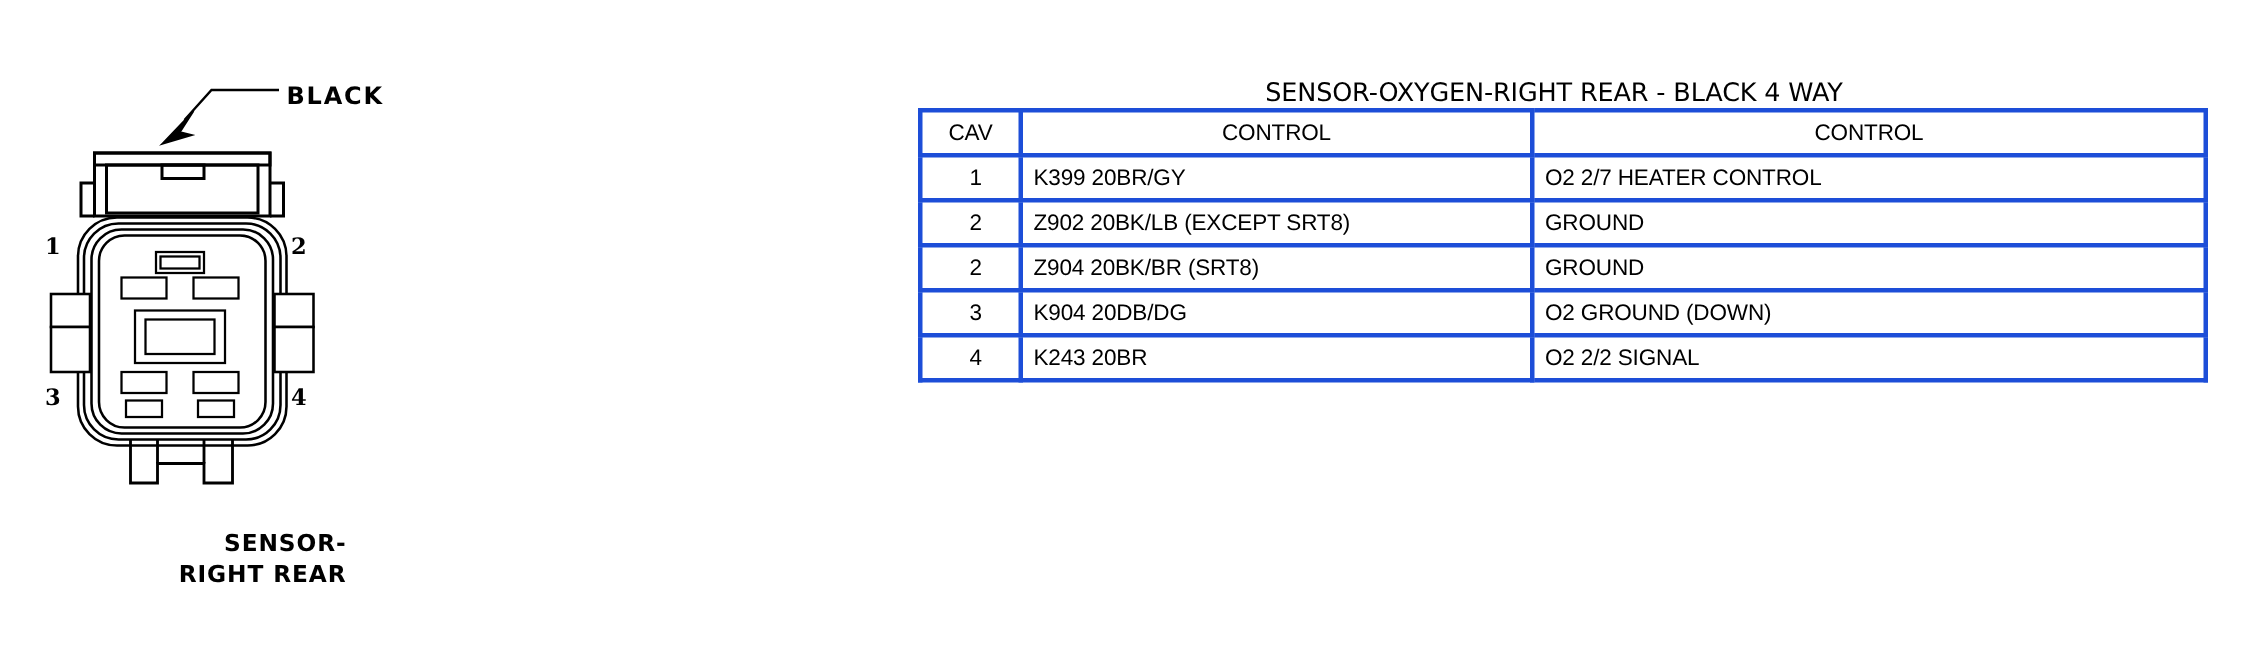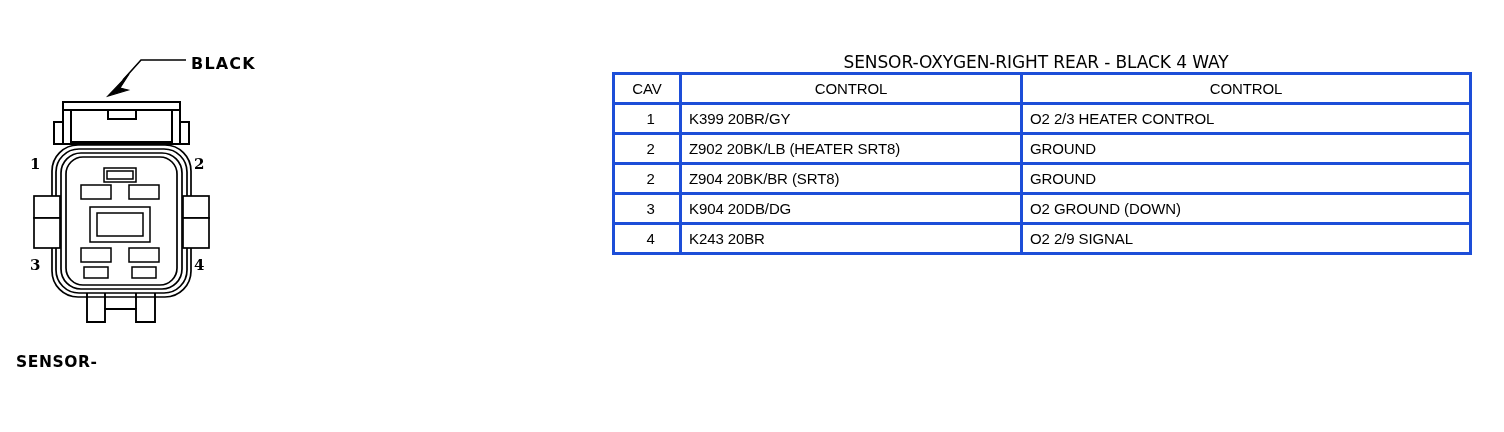--- a/index.html
+++ b/index.html
@@ -51,21 +51,21 @@
   #pin-1 { left: 14px;  top: 157px; }
   #pin-2 { left: 178px; top: 157px; }
   #pin-3 { left: 14px;  top: 258px; }
   #pin-4 { left: 178px; top: 258px; }
 
   #connector-caption {
     position: absolute;
     left: 0;
     top: 352px;
     width: 215px;
-    text-align: left;
+    text-align: right;
     font-family: "DejaVu Sans", sans-serif;
     font-size: 15.5px;
     font-weight: bold;
     letter-spacing: 0.6px;
     line-height: 21px;
   }
   #connector-caption div { white-space: nowrap; }
 
   
   #table-panel {
@@ -177,59 +177,60 @@
 
   <div class="black-label">BLACK</div>
 
   <div class="pin-num" id="pin-1">1</div>
   <div class="pin-num" id="pin-2">2</div>
   <div class="pin-num" id="pin-3">3</div>
   <div class="pin-num" id="pin-4">4</div>
 
   <div id="connector-caption">
     <div>SENSOR-</div>
+    <div>RIGHT REAR</div>
   </div>
 </div>
 
 <div id="table-panel">
 
   <div id="table-title">SENSOR-OXYGEN-RIGHT REAR - BLACK 4 WAY</div>
 
   <table id="pinout-table">
     <tbody>
       <tr class="header-row">
         <td class="col-cav">CAV</td>
         <td class="col-circuit">CONTROL</td>
         <td class="col-function">CONTROL</td>
       </tr>
 
       <tr>
         <td class="col-cav">1</td>
         <td class="col-circuit">K399 20BR/GY</td>
-        <td class="col-function">O2 2/3 HEATER CONTROL</td>
+        <td class="col-function">O2 2/7 HEATER CONTROL</td>
       </tr>
 
       <tr>
         <td class="col-cav">2</td>
-        <td class="col-circuit">Z902 20BK/LB (HEATER SRT8)</td>
+        <td class="col-circuit">Z902 20BK/LB (EXCEPT SRT8)</td>
         <td class="col-function">GROUND</td>
       </tr>
 
       <tr>
         <td class="col-cav">2</td>
         <td class="col-circuit">Z904 20BK/BR (SRT8)</td>
         <td class="col-function">GROUND</td>
       </tr>
 
       <tr>
         <td class="col-cav">3</td>
         <td class="col-circuit">K904 20DB/DG</td>
         <td class="col-function">O2 GROUND (DOWN)</td>
       </tr>
 
       <tr>
         <td class="col-cav">4</td>
         <td class="col-circuit">K243 20BR</td>
-        <td class="col-function">O2 2/9 SIGNAL</td>
+        <td class="col-function">O2 2/2 SIGNAL</td>
       </tr>
     </tbody>
   </table>
 </div>
 
 </body></html>

